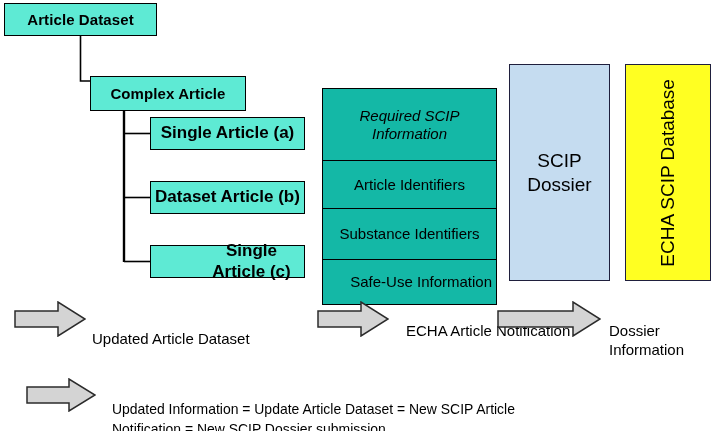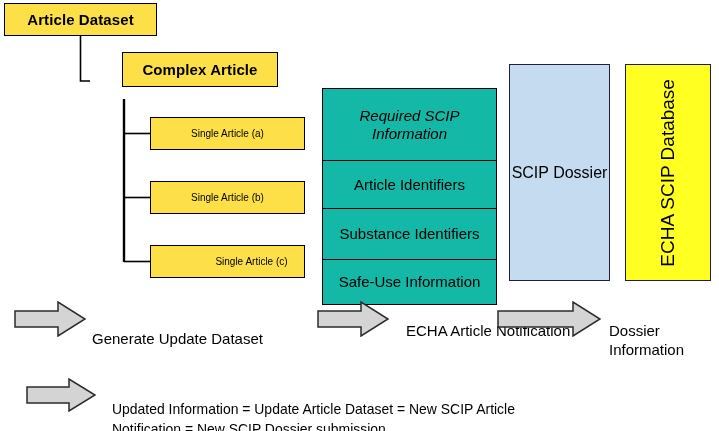--- a/index.html
+++ b/index.html
@@ -18,42 +18,42 @@
   #canvas {
     position: absolute;
     left: 0; top: 0;
     width: 719px;
     height: 431px;
   }
   .box {
     position: absolute;
     box-sizing: border-box;
     border: 1.6px solid #000000;
-    background: #fde047;
+    background: #5eead4;
     display: flex;
     align-items: center;
     justify-content: center;
     text-align: center;
     line-height: 1.18;
   }
   .box-bold {
     font-weight: bold;
     font-size: 15px;
     letter-spacing: 0.1px;
   }
   .box-plain {
-    font-weight: normal;
-    font-size: 10px;
+    font-weight: bold;
+    font-size: 17px;
   }
   
   #box-article-dataset {
     left: 4px; top: 3px; width: 153px; height: 33px;
   }
   #box-complex-article {
-    left: 90px; top: 52px; width: 156px; height: 35px; margin-left: 32px;
+    left: 90px; top: 76px; width: 156px; height: 35px;
   }
   #box-single-a {
     left: 150px; top: 117px; width: 155px; height: 33px;
   }
   #box-single-b {
     left: 150px; top: 181px; width: 155px; height: 33px;
   }
   #box-single-c {
     left: 150px; top: 245px; width: 155px; height: 33px; padding-left: 48px;
   }
@@ -74,38 +74,38 @@
     box-sizing: border-box;
     display: flex;
     align-items: center;
     justify-content: center;
     text-align: center;
     font-size: 15px;
     line-height: 1.2;
     border-bottom: 1.6px solid #000000;
     padding: 0 4px;
   }
-  #scip-table .trow:last-child { border-bottom: none; }
+  #scip-table .trow:last-child { border-bottom: none; justify-content: flex-end; }
   #scip-table .trow.r0 { height: 73px; font-style: italic; }
   #scip-table .trow.r1 { height: 48px; }
   #scip-table .trow.r2 { height: 52px; }
   #scip-table .trow.r3 { height: 44px; }
 
   
   #box-scip-dossier {
     position: absolute;
     left: 509px; top: 64px; width: 101px; height: 217px;
     box-sizing: border-box;
     border: 1.6px solid #1f1f3d;
     background: #c5dcf0;
     display: flex;
     align-items: center;
     justify-content: center;
     text-align: center;
-    font-size: 16px;
+    font-size: 19px;
     line-height: 1.25;
   }
   #box-echa-db {
     position: absolute;
     left: 625px; top: 64px; width: 86px; height: 217px;
     box-sizing: border-box;
     border: 1.6px solid #1f1f3d;
     background: #ffff22;
     display: flex;
     align-items: center;
@@ -169,21 +169,21 @@
 
   <div class="box box-bold" id="box-complex-article">
     <span>Complex Article</span>
   </div>
 
   <div class="box box-plain" id="box-single-a">
     <span>Single Article (a)</span>
   </div>
 
   <div class="box box-plain" id="box-single-b">
-    <span>Single Article (b)</span>
+    <span>Dataset Article (b)</span>
   </div>
 
   <div class="box box-plain" id="box-single-c">
     <span>Single Article (c)</span>
   </div>
 
   <div id="scip-table">
     <div class="trow r0">
       <span>Required SCIP Information</span>
     </div>
@@ -203,21 +203,21 @@
   </div>
 
   <div id="box-echa-db">
     <span class="vert">ECHA SCIP Database</span>
   </div>
 
   <svg class="arrow" id="arrow-generate" width="72" height="36" viewBox="0 0 72 36">
     <polygon points="1,10 44,10 44,1 71,18 44,35 44,26 1,26" fill="#d4d4d4" stroke="#2b2b2b" stroke-width="1.5" stroke-linejoin="miter"></polygon>
   </svg>
   <div class="alabel" id="label-generate">
-    <span>Generate Update Dataset</span>
+    <span>Updated Article Dataset</span>
   </div>
 
   <svg class="arrow" id="arrow-notify" width="72" height="36" viewBox="0 0 72 36">
     <polygon points="1,10 44,10 44,1 71,18 44,35 44,26 1,26" fill="#d4d4d4" stroke="#2b2b2b" stroke-width="1.5" stroke-linejoin="miter"></polygon>
   </svg>
   <div class="alabel" id="label-notify">
     <span>ECHA Article Notification</span>
   </div>
 
   <svg class="arrow" id="arrow-submit" width="104" height="36" viewBox="0 0 104 36">

